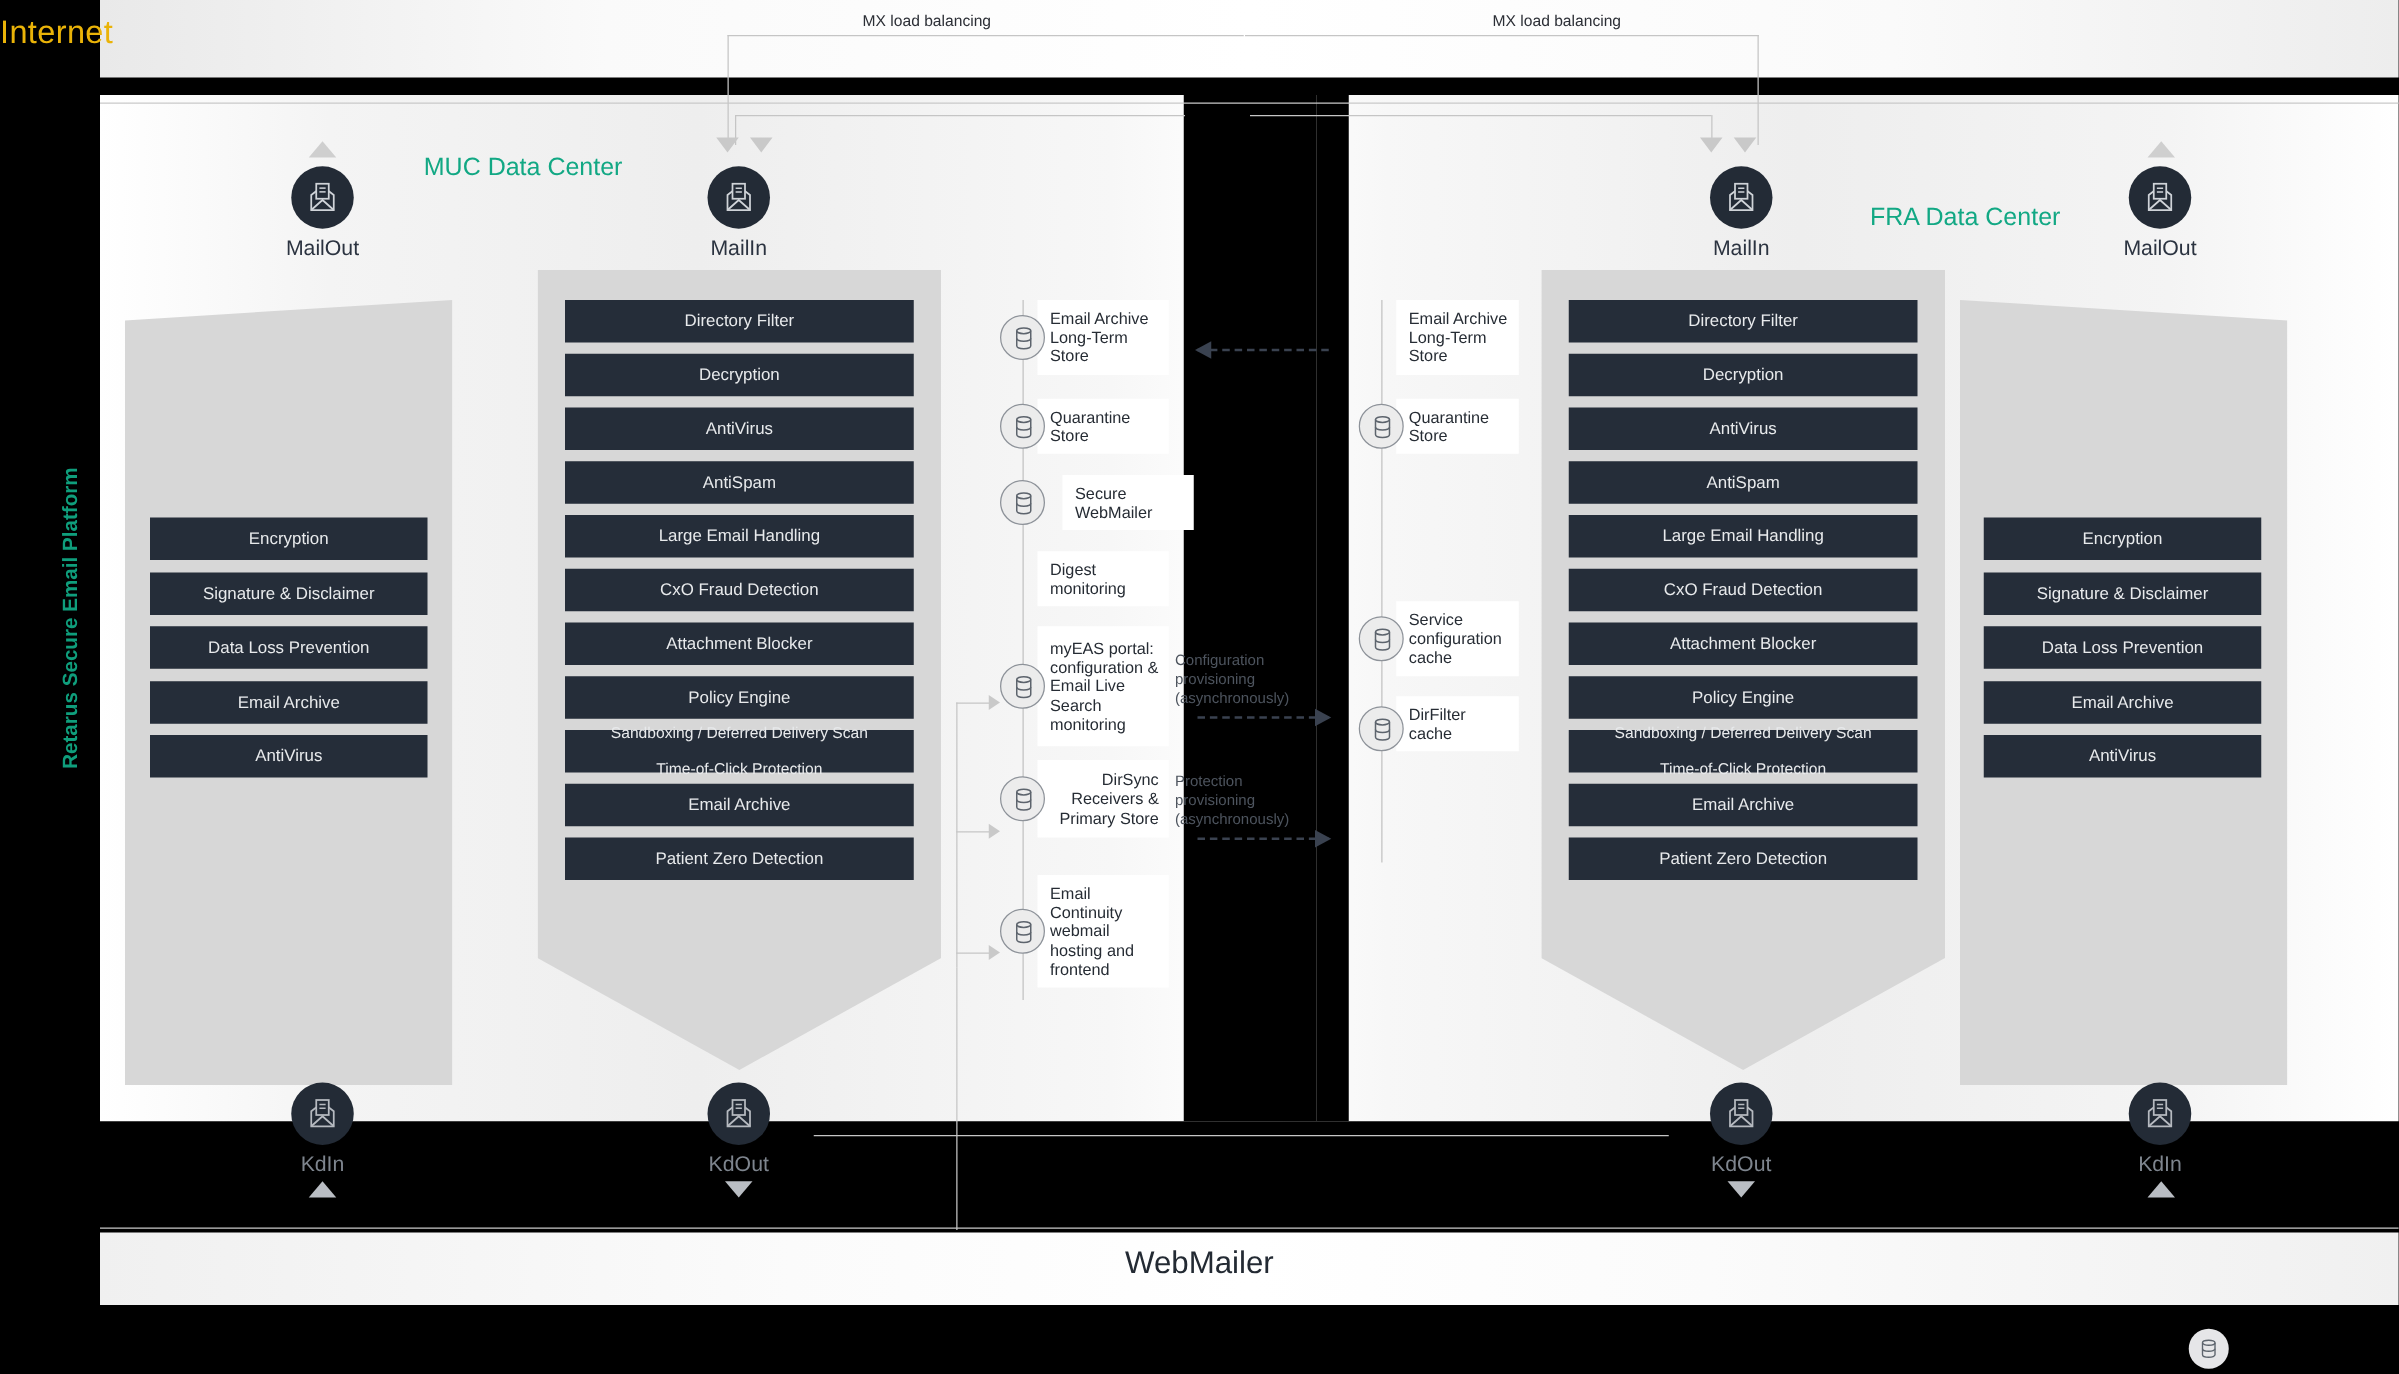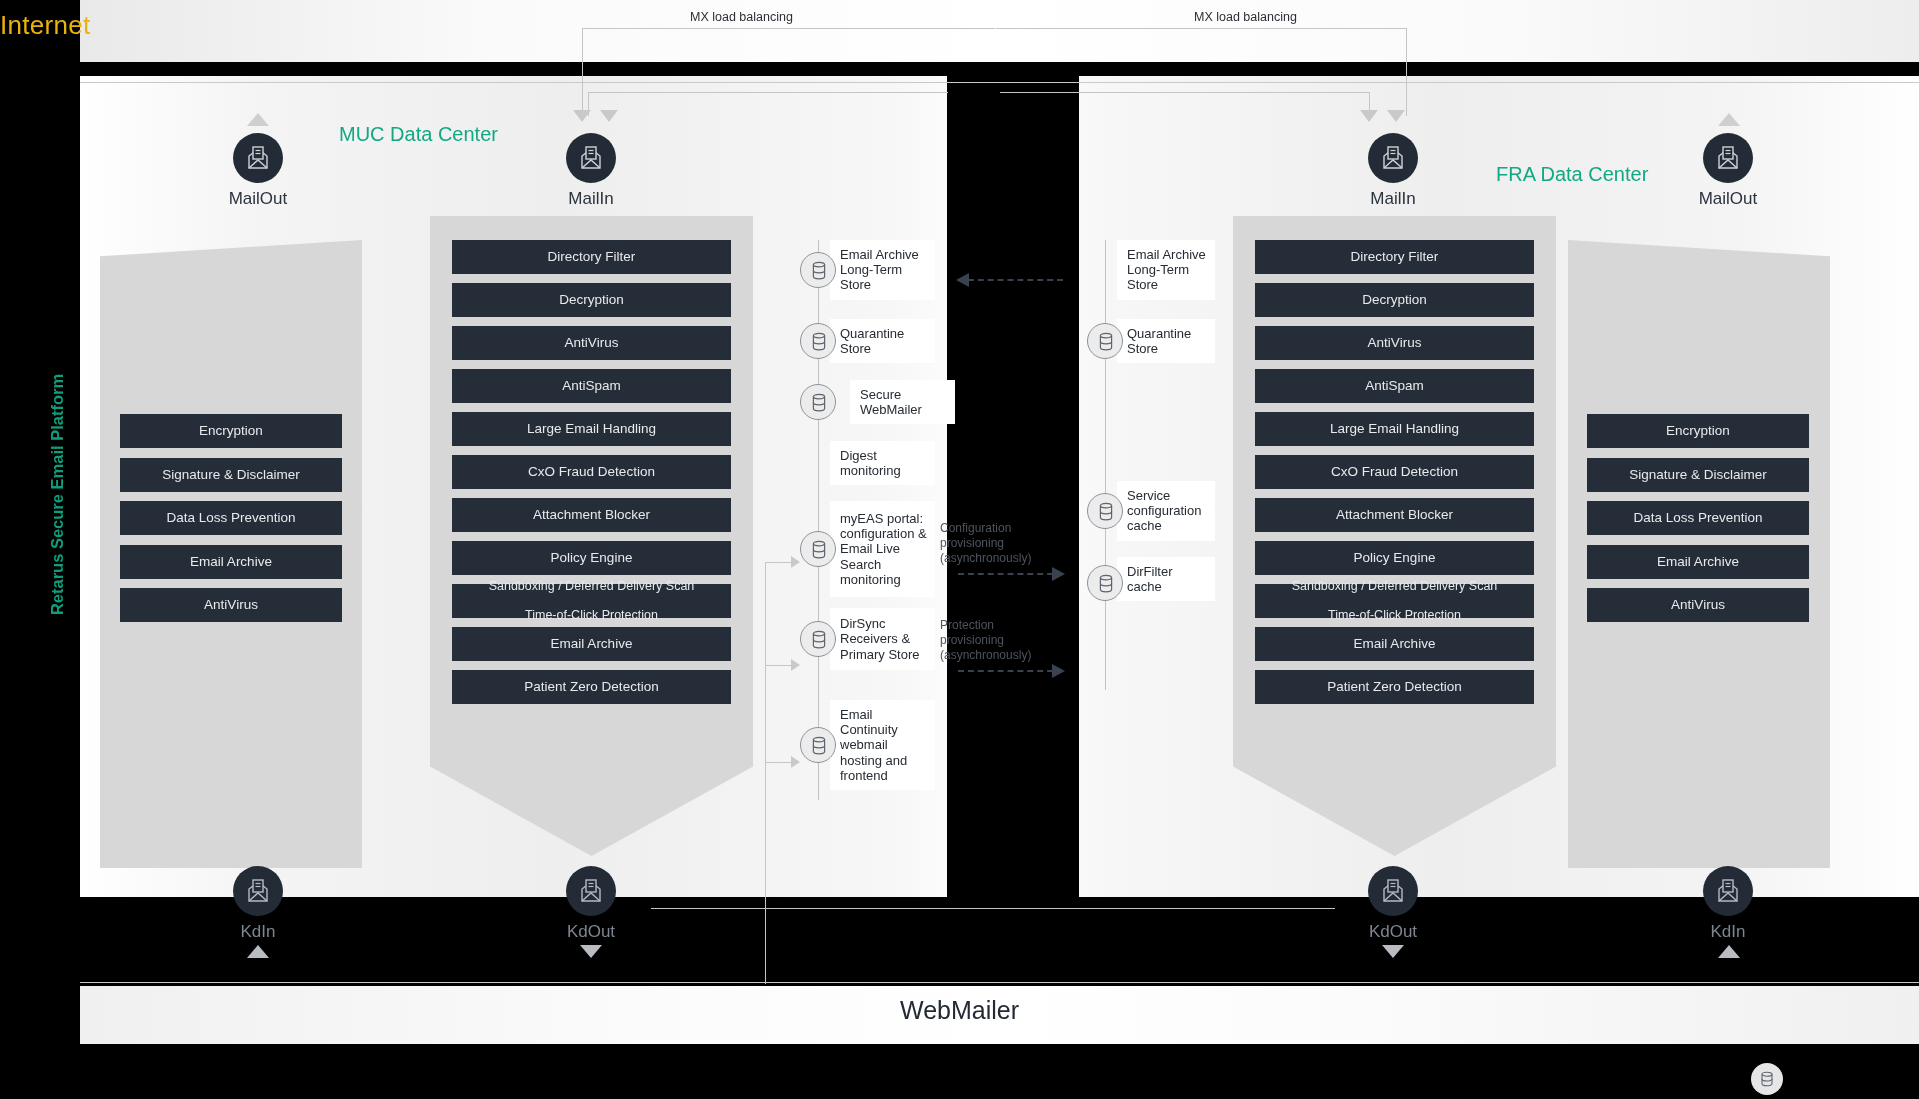--- a/index.html
+++ b/index.html
@@ -405,21 +405,21 @@
       <div class="store" style="top: 261px; left: 0px;">
         <div class="dbwrap">
           <svg width="18" height="20" viewBox="0 0 18 20">
             <ellipse cx="9" cy="3.6" rx="5.6" ry="2.3" fill="none" stroke="#5d646d" stroke-width="1.2"></ellipse>
             <path d="M3.4 3.6 V15.6 C3.4 16.9 5.9 17.9 9 17.9 C12.1 17.9 14.6 16.9 14.6 15.6 V3.6" fill="none" stroke="#5d646d" stroke-width="1.2"></path>
             <path d="M3.4 9.6 C3.4 10.9 5.9 11.9 9 11.9 C12.1 11.9 14.6 10.9 14.6 9.6" fill="none" stroke="#5d646d" stroke-width="1.2"></path>
           </svg>
         </div>
         <div class="txt" style="width: 105px; min-height: 96px;">myEAS portal: configuration &amp; Email Live Search monitoring</div>
       </div>
-      <div class="store" style="top: 368px; left: 0px;">
+      <div class="store" style="top: 368px; left: 0px; text-align: right;">
         <div class="dbwrap">
           <svg width="18" height="20" viewBox="0 0 18 20">
             <ellipse cx="9" cy="3.6" rx="5.6" ry="2.3" fill="none" stroke="#5d646d" stroke-width="1.2"></ellipse>
             <path d="M3.4 3.6 V15.6 C3.4 16.9 5.9 17.9 9 17.9 C12.1 17.9 14.6 16.9 14.6 15.6 V3.6" fill="none" stroke="#5d646d" stroke-width="1.2"></path>
             <path d="M3.4 9.6 C3.4 10.9 5.9 11.9 9 11.9 C12.1 11.9 14.6 10.9 14.6 9.6" fill="none" stroke="#5d646d" stroke-width="1.2"></path>
           </svg>
         </div>
         <div class="txt" style="width: 105px; min-height: 62px;">DirSync Receivers &amp; Primary Store</div>
       </div>
       <div class="store" style="top: 460px; left: 0px;">

